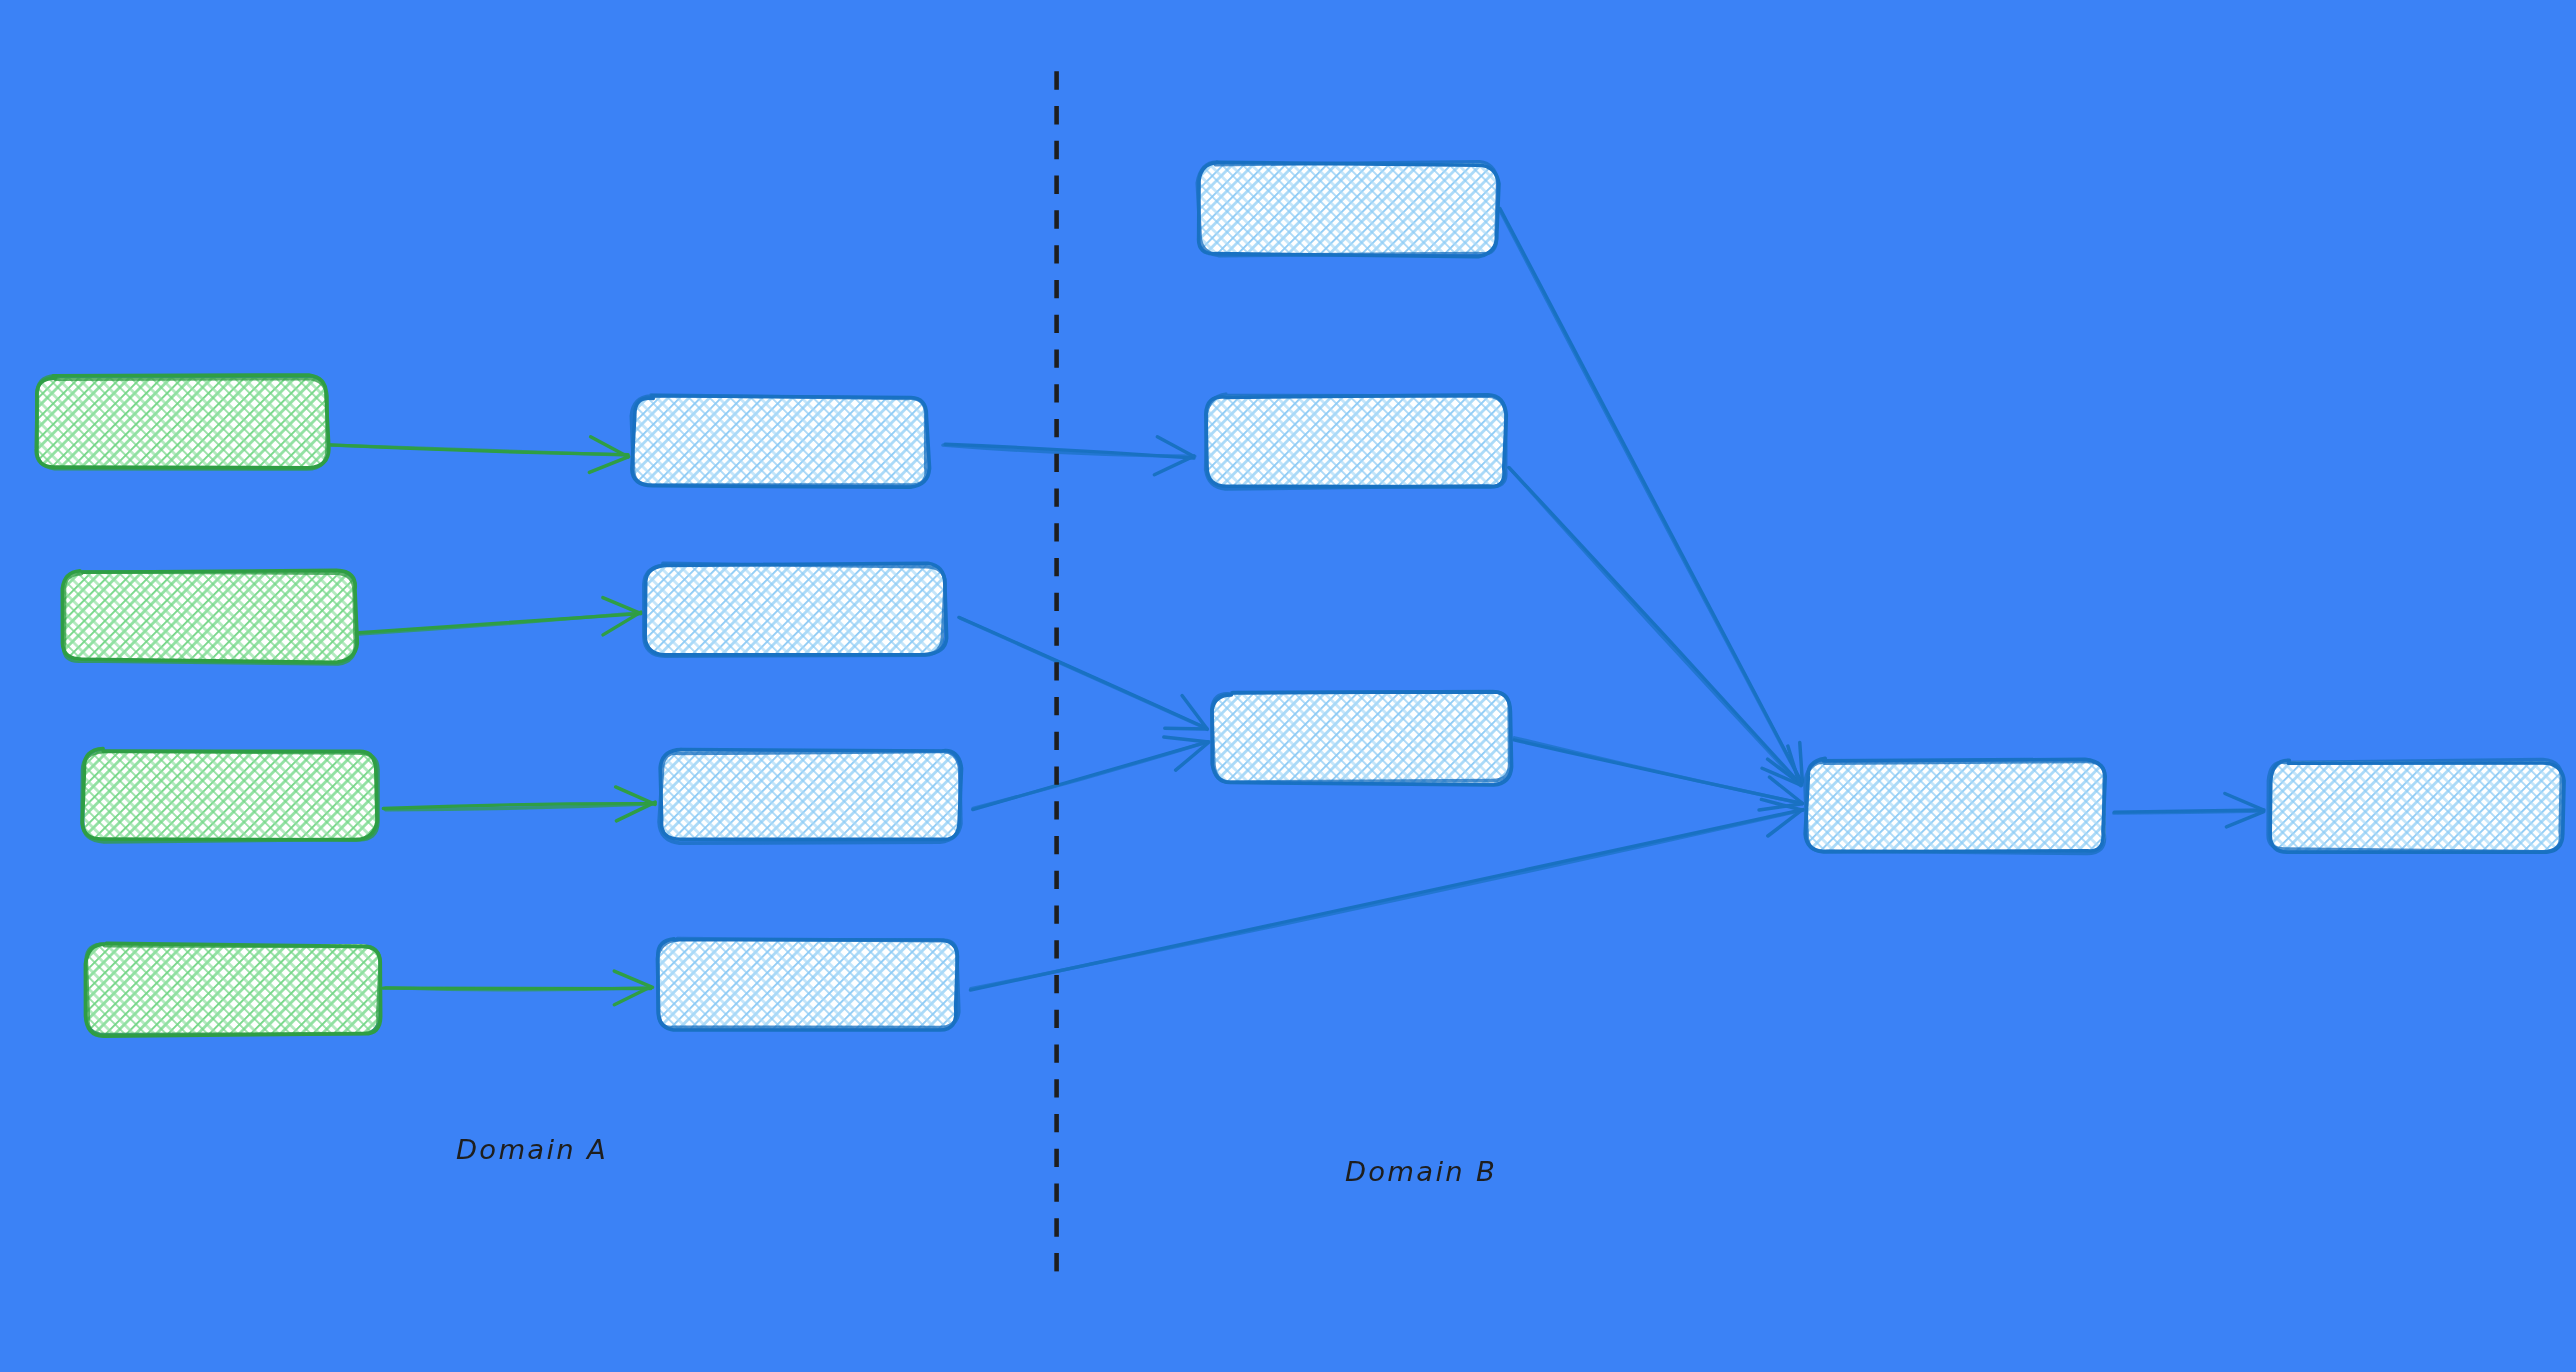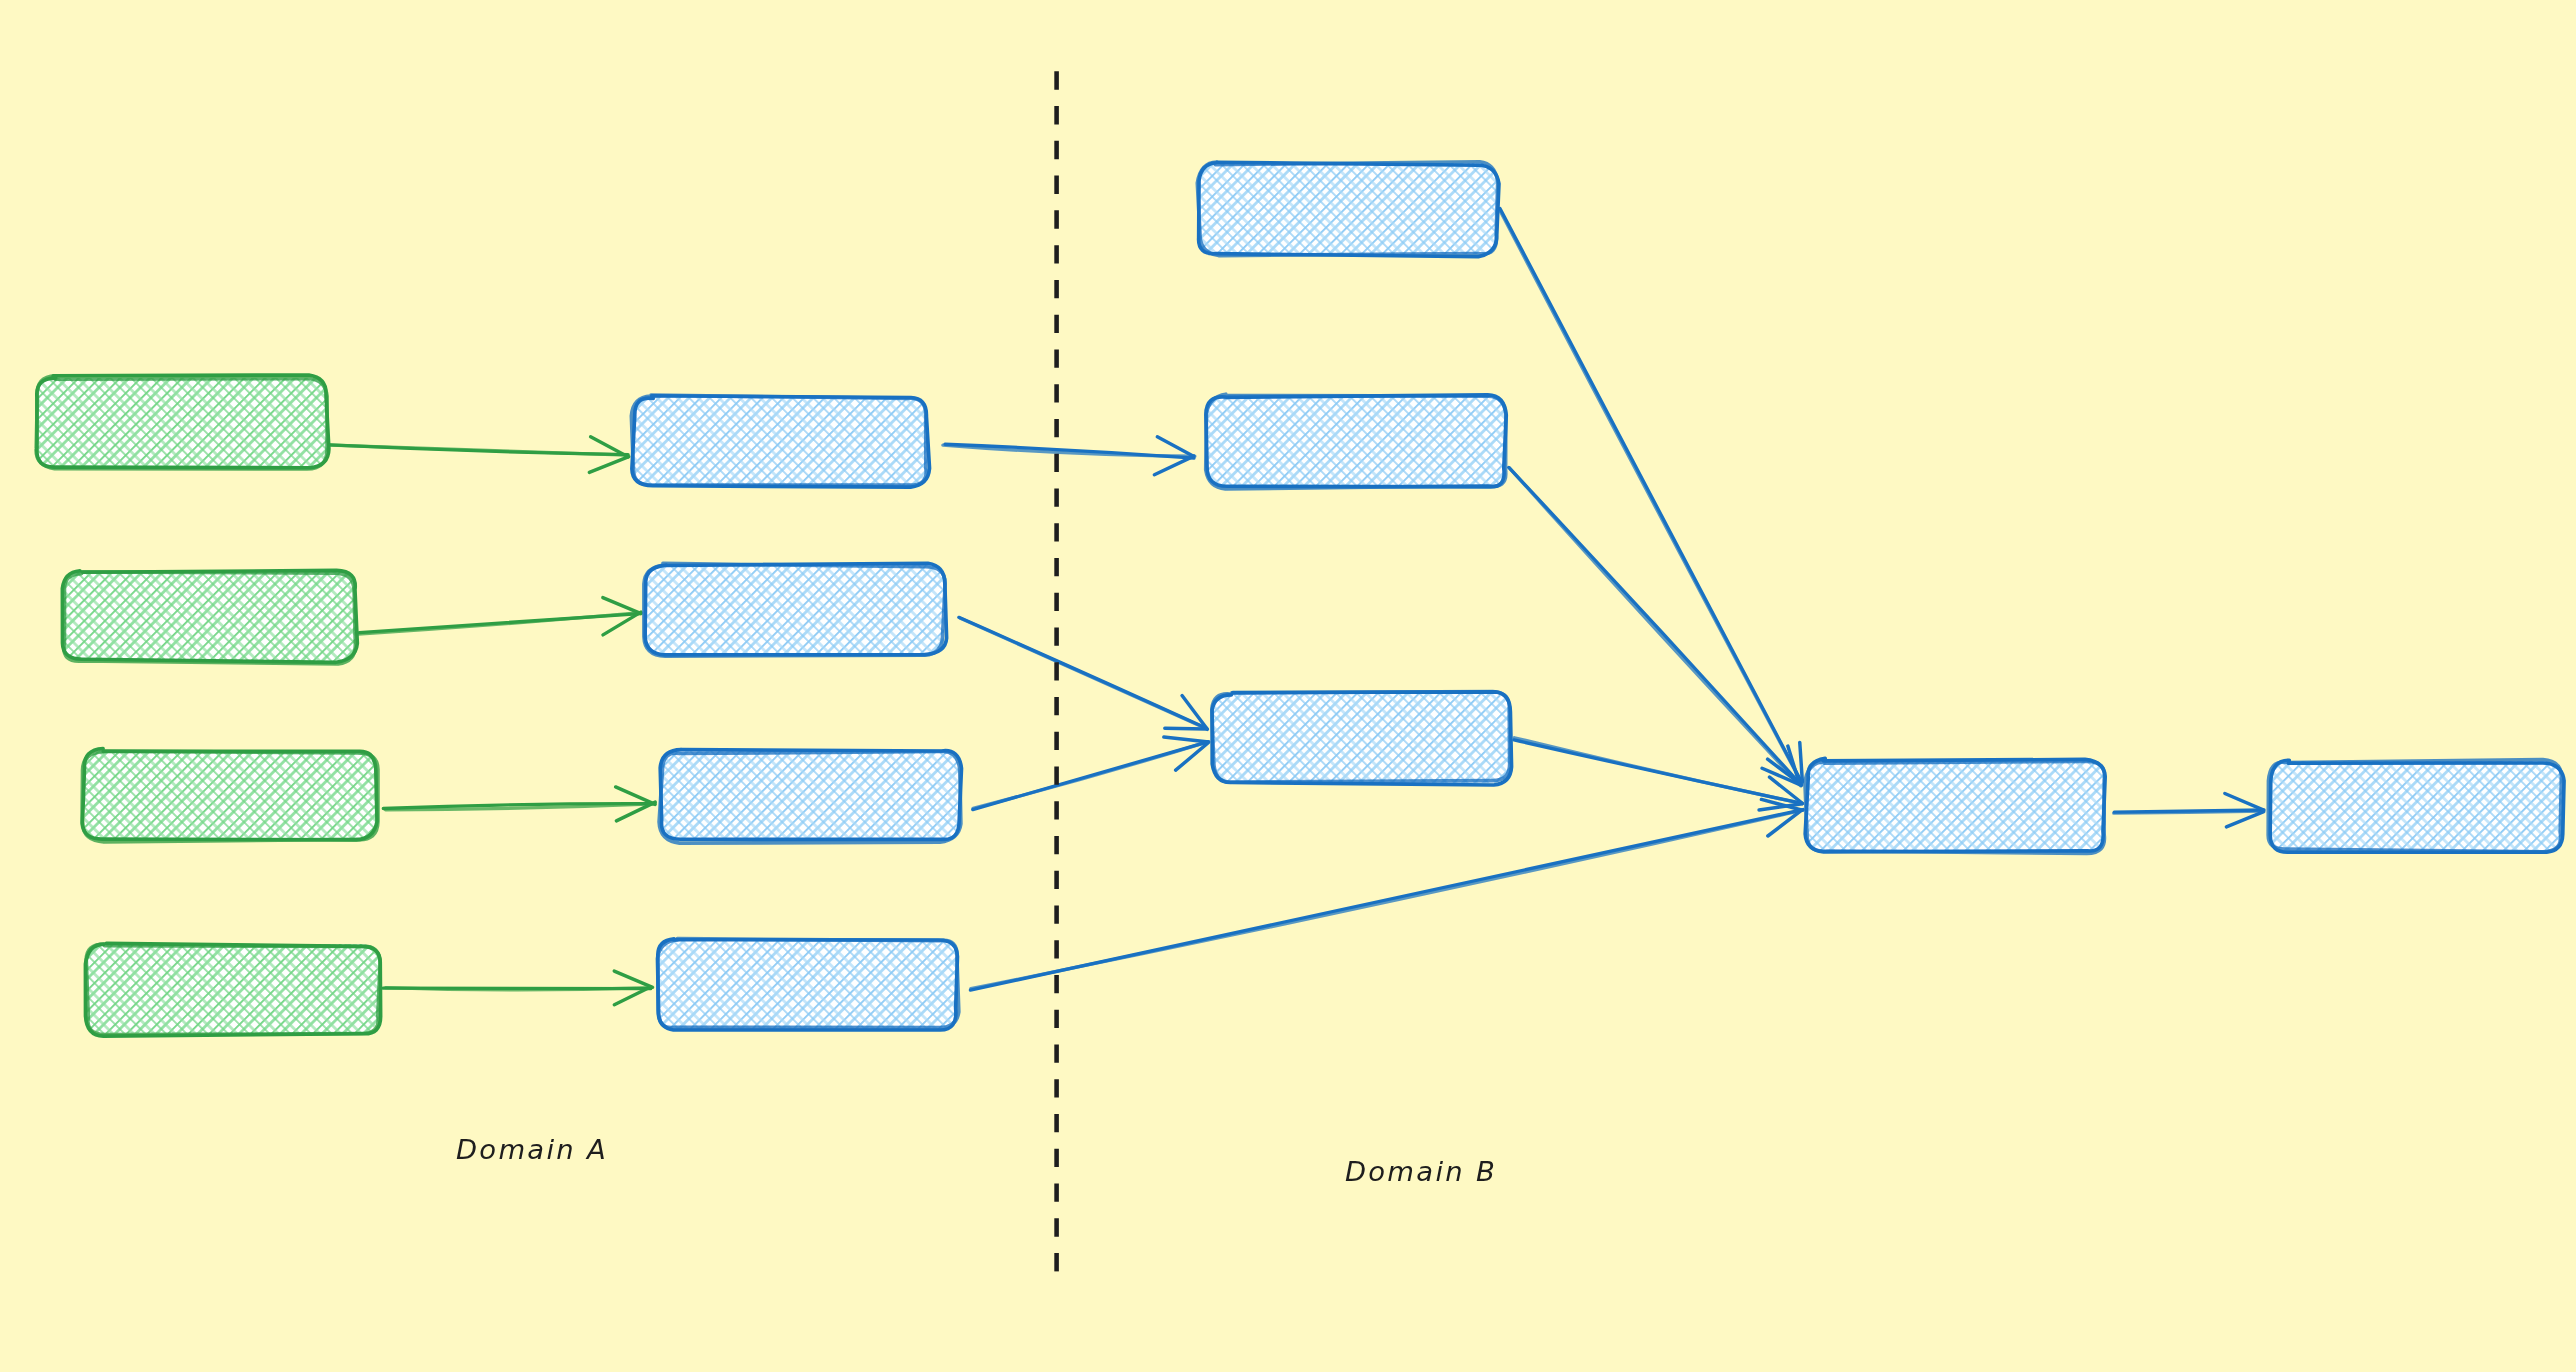--- a/index.html
+++ b/index.html
@@ -8,21 +8,21 @@
     padding: 0;
     background: #ffffff;
   }
   body {
     font-family: "Liberation Sans", sans-serif;
   }
   #canvas {
     position: relative;
     width: 2576px;
     height: 1372px;
-    background: #fef9c3;
+    background: #3b82f6;
     overflow: hidden;
   }
   #sketch {
     position: absolute;
     left: 0;
     top: 0;
     width: 2576px;
     height: 1372px;
   }
   .domain-label {

